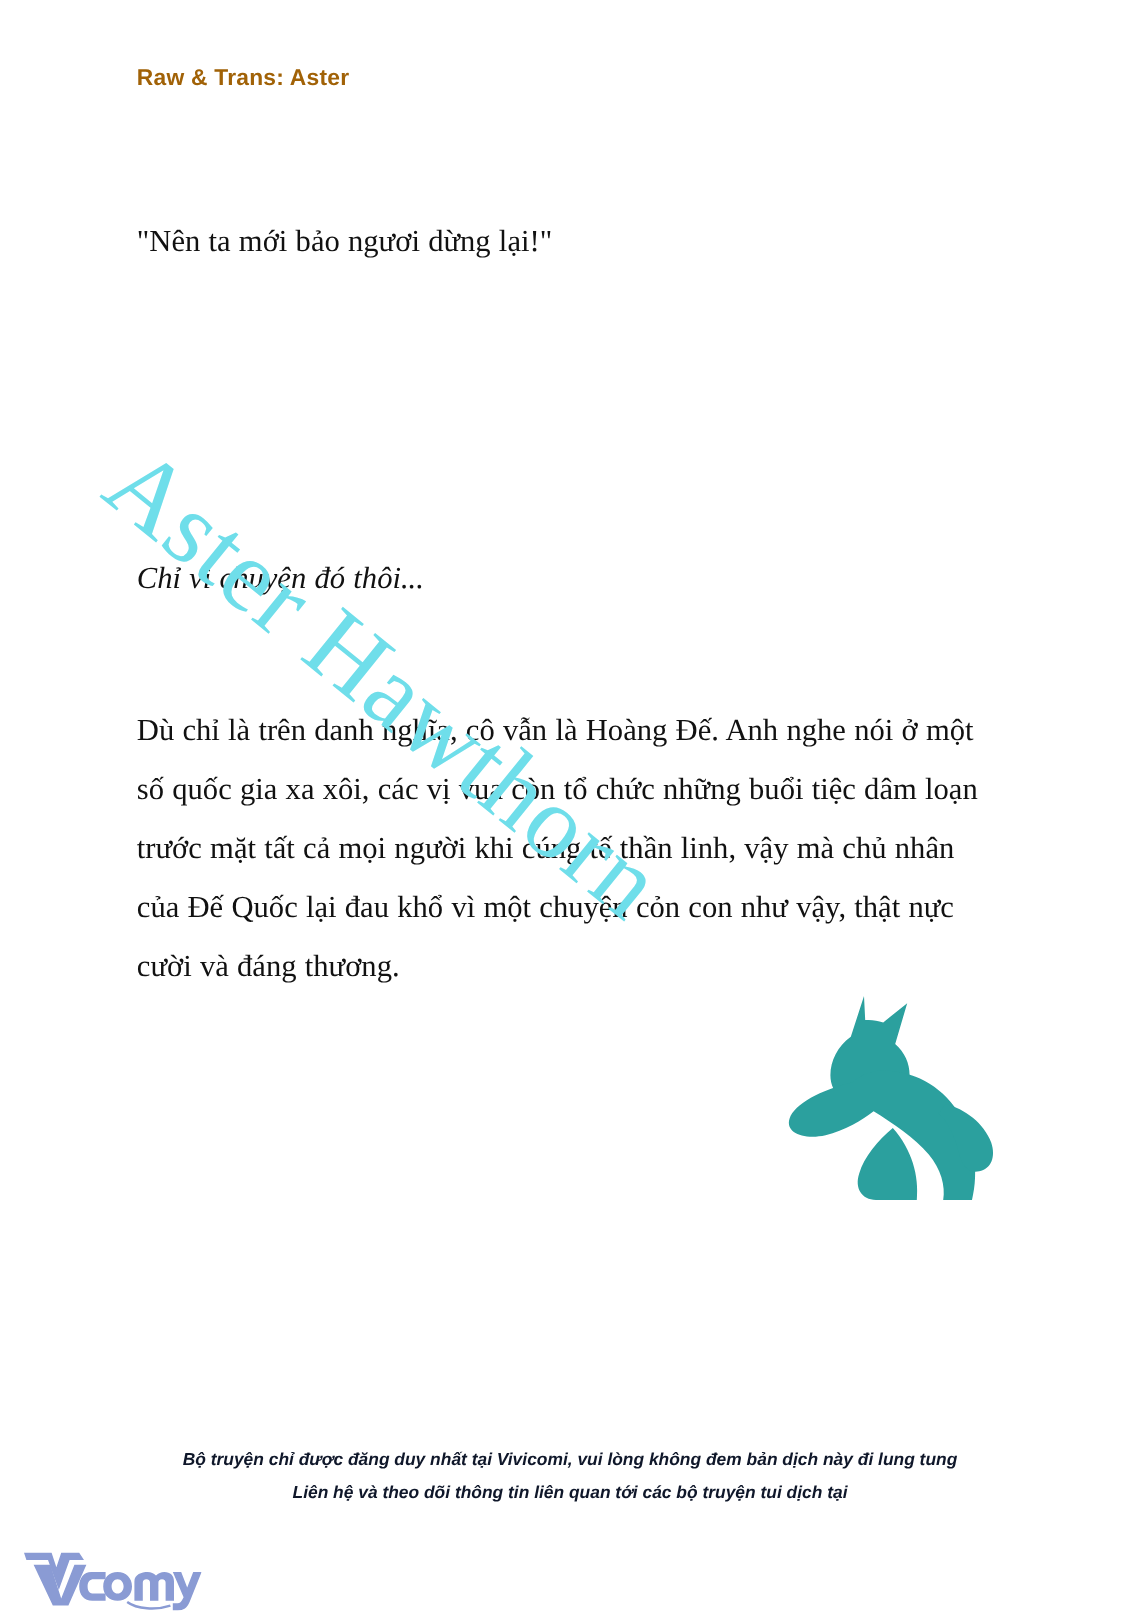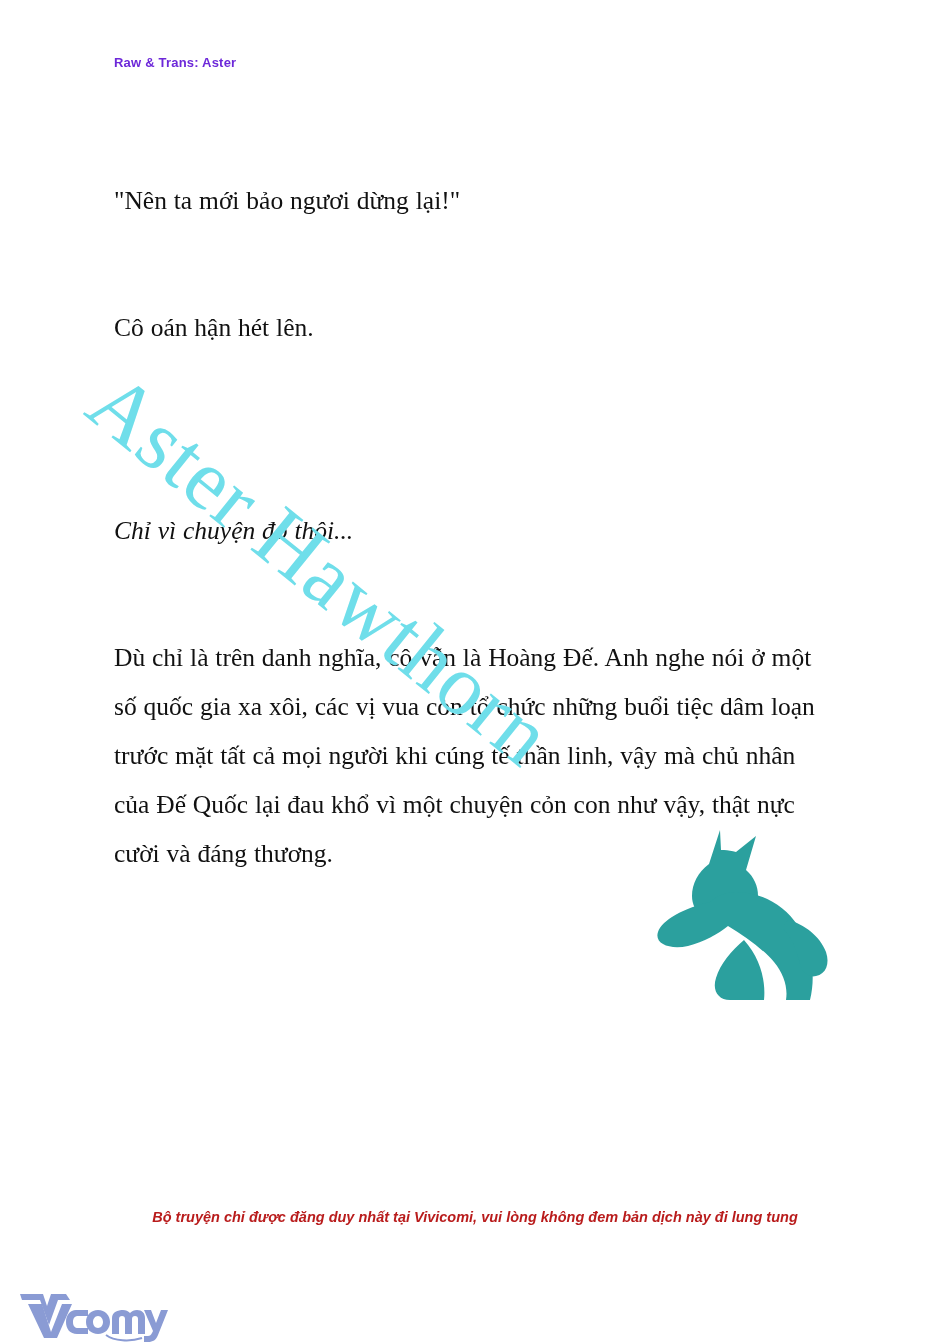--- a/index.html
+++ b/index.html
@@ -15,23 +15,23 @@
     overflow: hidden;
     font-family: "Liberation Serif", "DejaVu Serif", serif;
   }
 
   
   #header-credit {
     position: absolute;
     left: 114px;
     top: 55px;
     font-family: "Liberation Sans", "DejaVu Sans", sans-serif;
-    font-size: 13px;
+    font-size: 19px;
     font-weight: 700;
-    color: #6d28d9;
+    color: #a16207;
     letter-spacing: 0.2px;
     white-space: nowrap;
   }
 
   
   #watermark {
     position: absolute;
     left: 132px;
     top: 352px;
     transform-origin: 0 0;
@@ -131,30 +131,30 @@
 
         <path d="M140 112 C156 116 172 128 178 144 C182 156 178 166 168 168
                  C160 170 154 164 152 156 C148 140 142 126 134 120 Z"></path>
       </g>
     </svg>
   </div>
 
   <div id="body-text">
     <p class="para">"Nên ta mới bảo ngươi dừng lại!"</p>
     <div class="gap-lg"></div>
-    <p class="para">Cô oán hận hét lên.</p>
     <div class="gap-lg"></div>
     <div class="gap-md"></div>
     <p class="para italic">Chỉ vì chuyện đó thôi...</p>
     <div class="gap-lg"></div>
     <p class="para">Dù chỉ là trên danh nghĩa, cô vẫn là Hoàng Đế. Anh nghe nói ở một số quốc gia xa xôi, các vị vua còn tổ chức những buổi tiệc dâm loạn trước mặt tất cả mọi người khi cúng tế thần linh, vậy mà chủ nhân của Đế Quốc lại đau khổ vì một chuyện cỏn con như vậy, thật nực cười và đáng thương.</p>
   </div>
 
-  <div id="footer" style="color: #b91c1c;">
+  <div id="footer" style="color: #0f172a;">
     <span class="footer-line">Bộ truyện chỉ được đăng duy nhất tại Vivicomi, vui lòng không đem bản dịch này đi lung tung</span>
+    <span class="footer-line">Liên hệ và theo dõi thông tin liên quan tới các bộ truyện tui dịch tại</span>
   </div>
 
   <div id="brand-logo">
     <svg viewBox="0 0 150 50" width="150" height="50">
       <g fill="#8a9bd4">
 
         <path d="M4 8 L22 8 L31 33 L40 8 L52 8 L48 2 L33 2 L29 14 L25 2 L2 2 Z"></path>
         <path d="M10 12 L24 12 L33 40 L44 12 L54 12 L39 46 L26 46 Z"></path>
 
         <path d="M58 18 C52 18 48 23 48 30 C48 37 52 42 59 42 L70 42 L70 36 L60 36

